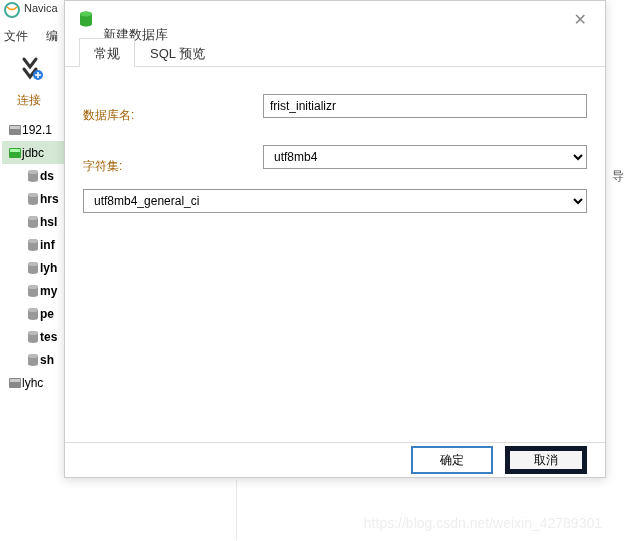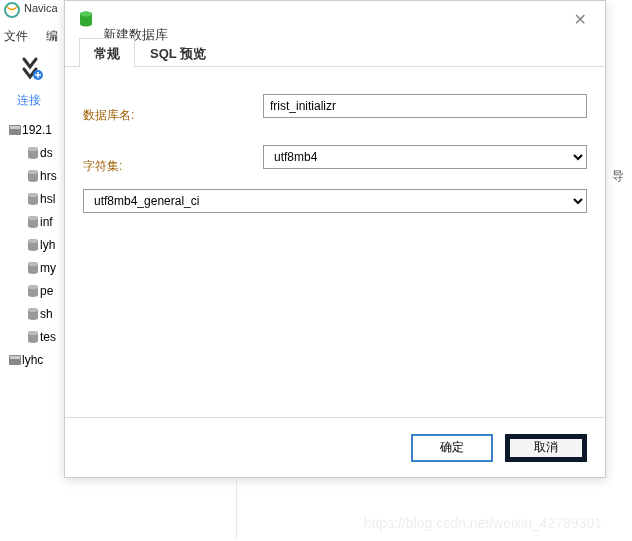--- a/index.html
+++ b/index.html
@@ -2,43 +2,43 @@
 <html><head>
 <meta charset="utf-8">
 <style>
 * { box-sizing: border-box; margin: 0; padding: 0; }
 body { font-family: "Microsoft YaHei", sans-serif; font-size: 12px; background: #fff; width: 632px; height: 541px; overflow: hidden; position: relative; }
 .main-bg { position: absolute; top: 0; left: 0; width: 632px; height: 541px; background: #fff; }
 .app-title { position: absolute; top: 2px; left: 24px; font-size: 11px; color: #333; }
 .app-icon { position: absolute; top: 2px; left: 4px; width: 16px; height: 16px; }
 .menu-text { position: absolute; top: 28px; color: #333; }
 .toolbar-icon { position: absolute; top: 55px; left: 16px; }
-.toolbar-label { position: absolute; top: 92px; left: 17px; color: #3b82f6; }
+.toolbar-label { position: absolute; top: 92px; left: 17px; color: #a16207; }
 .tree { position: absolute; top: 118px; left: 2px; width: 70px; }
 .tree-item { display: flex; align-items: center; height: 23px; padding-left: 6px; gap: 0; white-space: nowrap; overflow: hidden; }
 .tree-item.selected { background: #d5e8d5; }
-.tree-item.indent { padding-left: 24px; }
+.tree-item.indent { padding-left: 24px; font-weight: bold; }
 .db-icon { width: 14px; height: 14px; flex-shrink: 0; }
 .vdiv { position: absolute; top: 480px; left: 236px; width: 1px; height: 60px; background: #e8e8e8; }
 .right-text { position: absolute; top: 168px; left: 612px; color: #555; writing-mode: horizontal-tb; }
 .watermark { position: absolute; bottom: 10px; right: 30px; color: #eee; font-size: 14px; }
 
 .dialog { position: absolute; top: 0; left: 64px; width: 542px; height: 478px; background: #fff; border: 1px solid #ccc; box-shadow: 0 2px 10px rgba(0,0,0,0.15); }
 .dlg-title { height: 36px; display: flex; align-items: center; padding: 0 12px; }
 .dlg-title-text { margin-left: 8px; color: #333; font-size: 13px; margin-top: 32px; }
 .dlg-close { margin-left: auto; font-size: 16px; color: #888; cursor: pointer; padding: 0 6px; }
-.dlg-tabs { display: flex; border-bottom: 1px solid #ddd; padding-left: 14px; height: 30px; font-weight: bold; }
+.dlg-tabs { display: flex; border-bottom: 1px solid #ddd; padding-left: 14px; height: 30px; }
 .tab { padding: 6px 14px; font-size: 13px; color: #333; cursor: pointer; border: 1px solid transparent; border-bottom: none; position: relative; top: 1px; }
 .tab.active { border-color: #ddd; background: #fff; }
 .dlg-body { padding: 20px 18px; }
 .form-row { display: flex; align-items: center; margin-bottom: 14px; }
 .form-label { width: 180px; color: #a16207; margin-top: 20px; }
 .form-input { flex: 1; height: 24px; border: 1px solid #999; padding: 0 6px; font-size: 12px; font-family: inherit; }
 .form-select { flex: 1; height: 24px; border: 1px solid #999; padding: 0 6px; font-size: 12px; font-family: inherit; background: #fff; }
-.dlg-footer { position: absolute; bottom: 0; left: 0; right: 0; height: 60px; border-top: 1px solid #ddd; display: flex; justify-content: flex-end; align-items: center; padding-right: 18px; gap: 12px; }
+.dlg-footer { position: absolute; bottom: 0; left: 0; right: 0; height: 35px; border-top: 1px solid #ddd; display: flex; justify-content: flex-end; align-items: center; padding-right: 18px; gap: 12px; }
 .btn { width: 82px; height: 28px; background: #f5f5f5; border: 5px solid #0f172a; cursor: pointer; font-size: 12px; font-family: inherit; }
 .btn.primary { border: 2px solid #3b7fc4; background: #fff; }
 </style>
 </head>
 <body>
 
 <div class="main-bg">
   <svg class="app-icon" viewBox="0 0 16 16">
       <circle cx="8" cy="8" r="7" fill="none" stroke="#4a9" stroke-width="2"></circle>
       <path d="M3 5 Q8 10 13 5" fill="none" stroke="#f90" stroke-width="1.5"></path>
@@ -57,20 +57,27 @@
   </div>
   <span class="toolbar-label">连接</span>
 
   <div class="tree">
     <div class="tree-item">
       <svg class="db-icon" viewBox="0 0 14 14">
           <rect x="1" y="2" width="12" height="10" rx="1" fill="#888"></rect>
           <rect x="2" y="3" width="10" height="3" fill="#ccc"></rect>
         </svg>
       <span>192.1</span>
+    </div>
+    <div class="tree-item selected">
+      <svg class="db-icon" viewBox="0 0 14 14">
+          <rect x="1" y="2" width="12" height="10" rx="1" fill="#3a3"></rect>
+          <rect x="2" y="3" width="10" height="3" fill="#afa"></rect>
+        </svg>
+      <span>jdbc</span>
     </div>
     <div class="tree-item indent">
         <svg class="db-icon" viewBox="0 0 14 14">
           <ellipse cx="7" cy="3" rx="5" ry="2" fill="#999"></ellipse>
           <path d="M2 3v8c0 1 2 2 5 2s5-1 5-2V3" fill="#999"></path>
           <ellipse cx="7" cy="3" rx="5" ry="2" fill="#bbb"></ellipse>
         </svg>
         <span>ds</span>
       </div>
     <div class="tree-item indent">
@@ -120,29 +127,29 @@
           <ellipse cx="7" cy="3" rx="5" ry="2" fill="#bbb"></ellipse>
         </svg>
         <span>pe</span>
       </div>
     <div class="tree-item indent">
         <svg class="db-icon" viewBox="0 0 14 14">
           <ellipse cx="7" cy="3" rx="5" ry="2" fill="#999"></ellipse>
           <path d="M2 3v8c0 1 2 2 5 2s5-1 5-2V3" fill="#999"></path>
           <ellipse cx="7" cy="3" rx="5" ry="2" fill="#bbb"></ellipse>
         </svg>
-        <span>sh</span>
+        <span>tes</span>
       </div>
     <div class="tree-item indent">
         <svg class="db-icon" viewBox="0 0 14 14">
           <ellipse cx="7" cy="3" rx="5" ry="2" fill="#999"></ellipse>
           <path d="M2 3v8c0 1 2 2 5 2s5-1 5-2V3" fill="#999"></path>
           <ellipse cx="7" cy="3" rx="5" ry="2" fill="#bbb"></ellipse>
         </svg>
-        <span>tes</span>
+        <span>sh</span>
       </div>
     <div class="tree-item">
         <svg class="db-icon" viewBox="0 0 14 14">
           <rect x="1" y="2" width="12" height="10" rx="1" fill="#888"></rect>
           <rect x="2" y="3" width="10" height="3" fill="#ccc"></rect>
         </svg>
         <span>lyhc</span>
       </div>
   </div>
 

